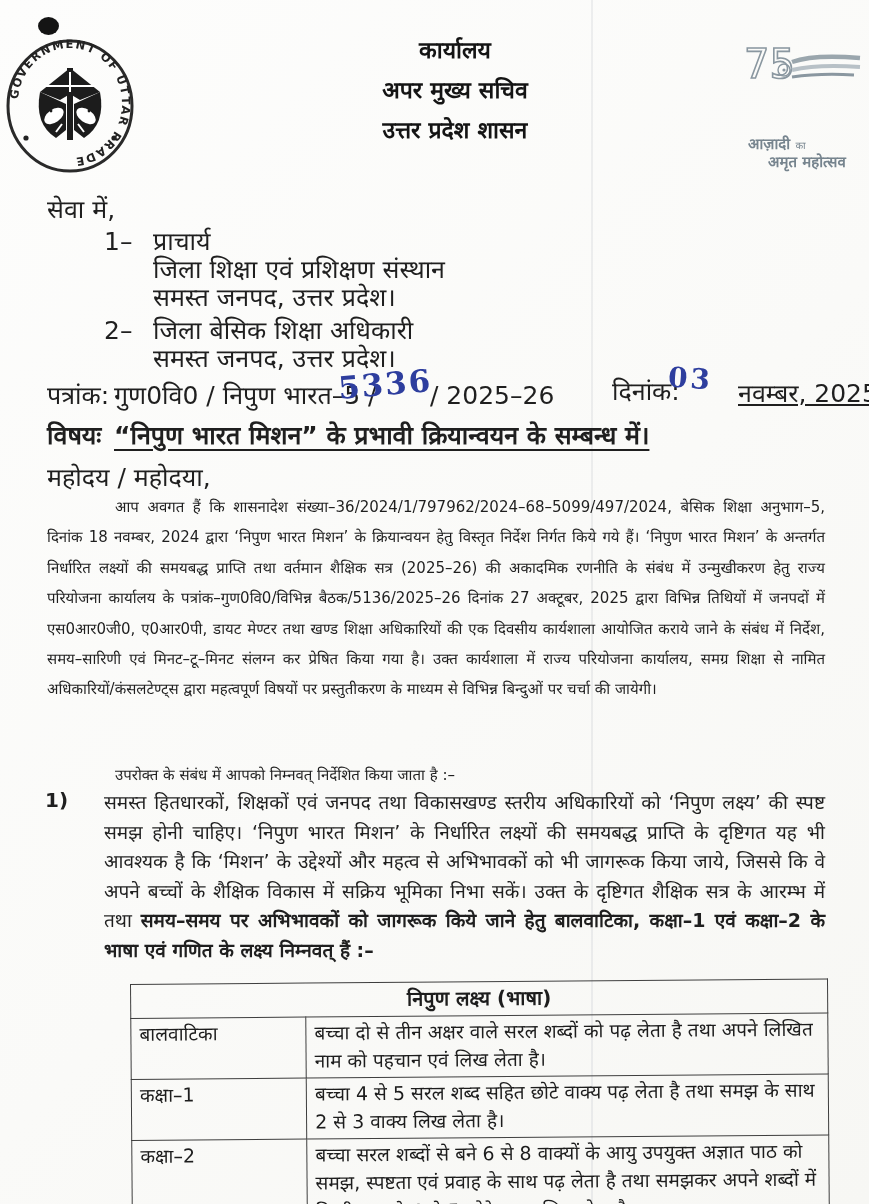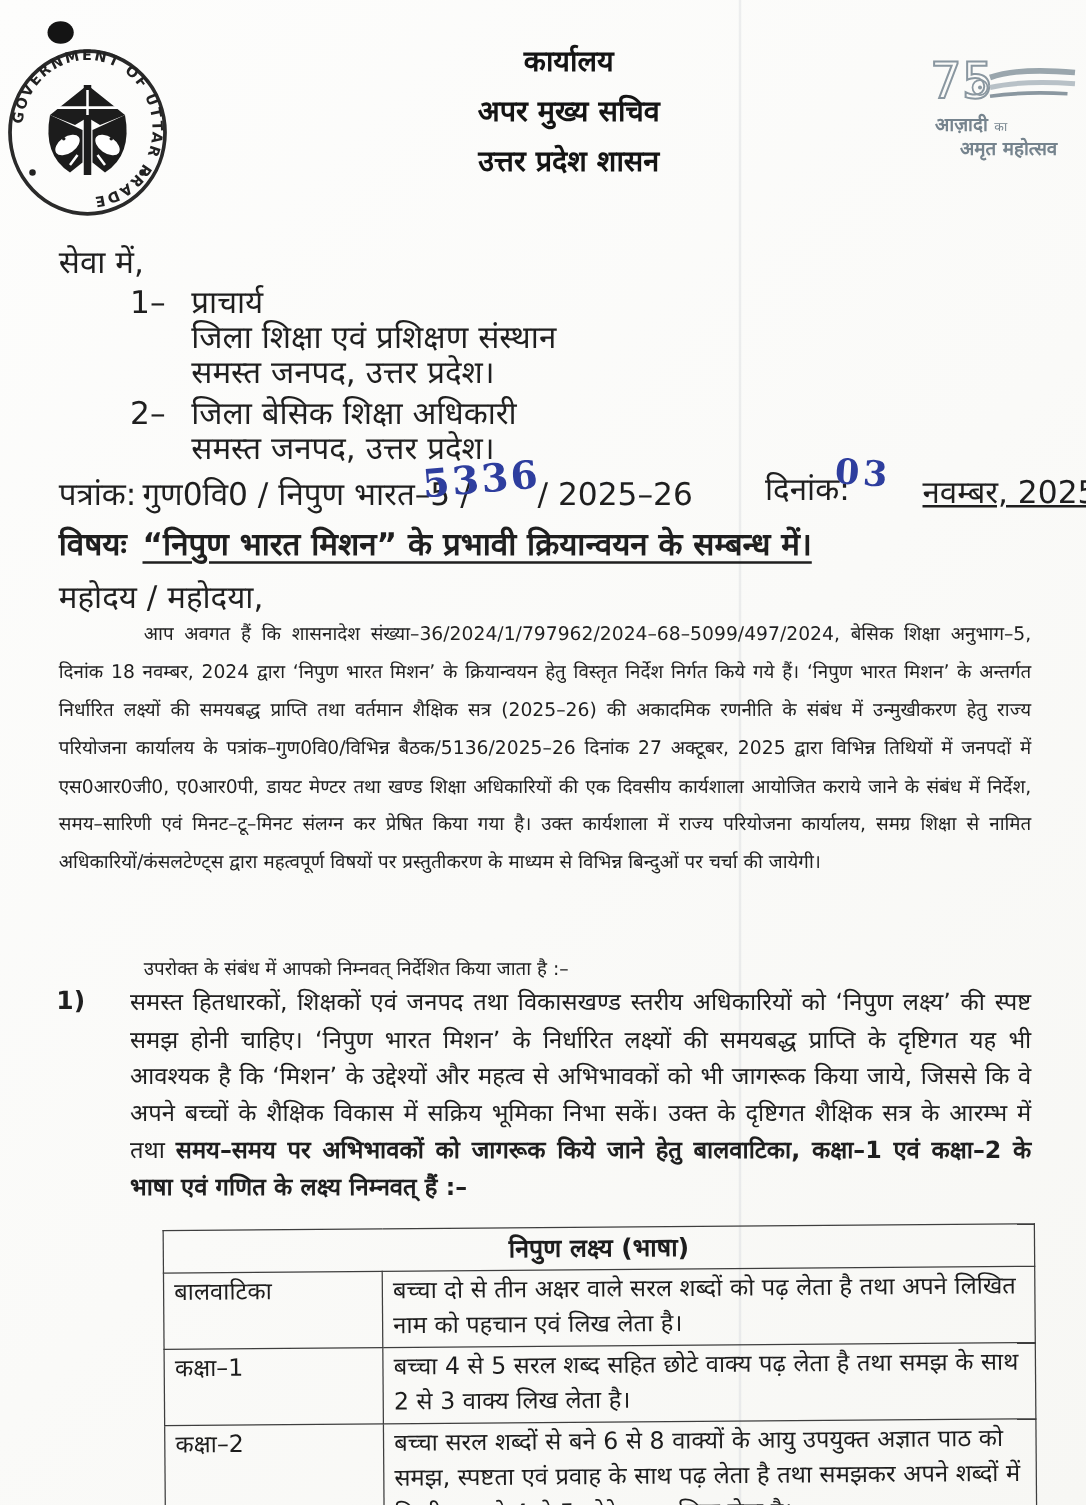--- a/index.html
+++ b/index.html
@@ -18,21 +18,21 @@
   
   .letterhead{position:absolute;left:150px;top:30px;width:610px;text-align:center;}
   .letterhead div{font-weight:bold;font-size:23px;line-height:40px;color:#141414;}
 
   
   .seal{position:absolute;left:4px;top:34px;}
 
   
   .mahotsav{position:absolute;left:742px;top:40px;width:122px;}
   .mahotsav .mk-line{color:#76848e;line-height:17px;}
-  .mk-l1{font-size:15px;font-weight:bold;text-align:left;padding-left:6px;}
+  .mk-l1{font-size:15px;font-weight:bold;text-align:left;padding-left:6px;margin-top:44px;}
   .mk-l1 .mk-ka{font-size:10px;font-weight:normal;}
   .mk-l2{font-size:15px;font-weight:bold;text-align:left;padding-left:26px;}
 
   .t{position:absolute;font-size:25px;line-height:28px;white-space:nowrap;}
   .bold{font-weight:bold;}
 
   
   .hand{font-family:"DejaVu Serif",serif;color:#2e3e9e;font-weight:bold;}
   .hand-no{position:absolute;left:338px;top:366px;font-size:31px;transform:rotate(-5deg);letter-spacing:2px;}
   .hand-date{position:absolute;left:668px;top:362px;font-size:28px;transform:rotate(4deg);letter-spacing:3px;}

